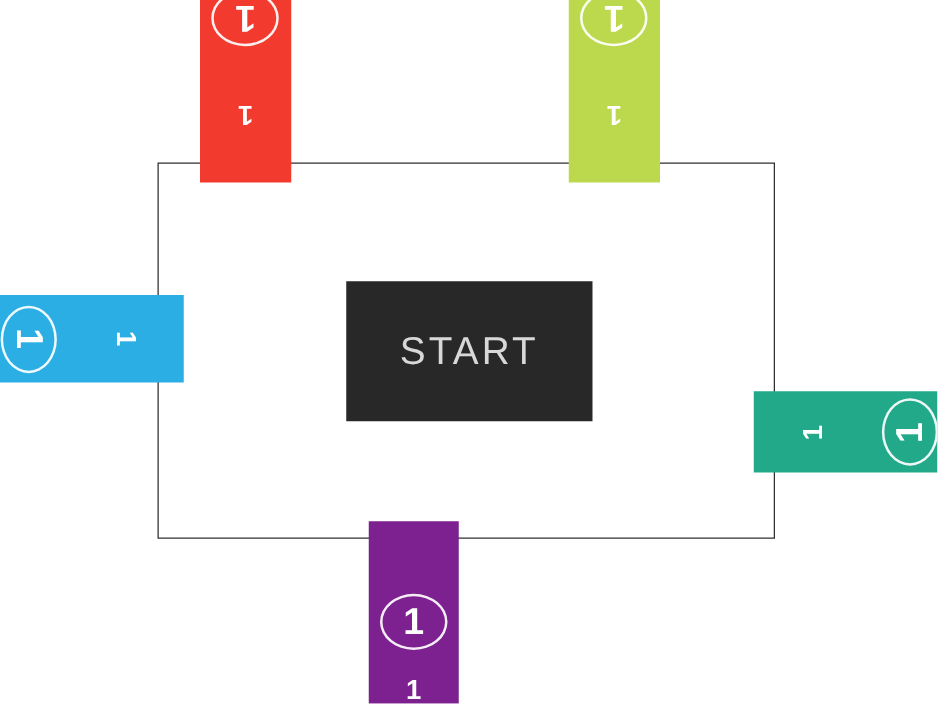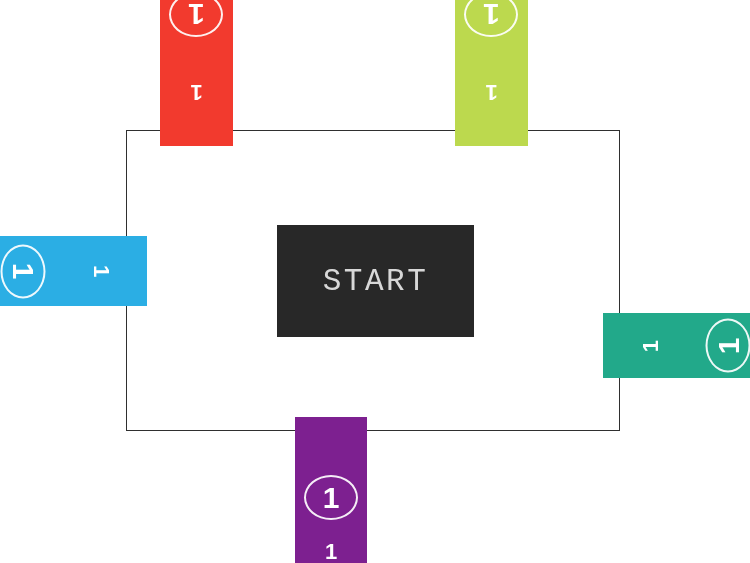--- a/index.html
+++ b/index.html
@@ -41,21 +41,21 @@
     background: #282828;
     display: flex;
     align-items: center;
     justify-content: center;
   }
   #start-tile .start-label {
     color: #d8d8d8;
     font-size: 31px;
     font-weight: 300;
     letter-spacing: 2.5px;
-    font-family: Liberation Mono, monospace;
+    font-family: Liberation Sans, sans-serif;
   }
 
   
   .player-card {
     position: absolute;
     box-sizing: border-box;
     display: flex;
     align-items: center;
     justify-content: center;
     flex-direction: column;

